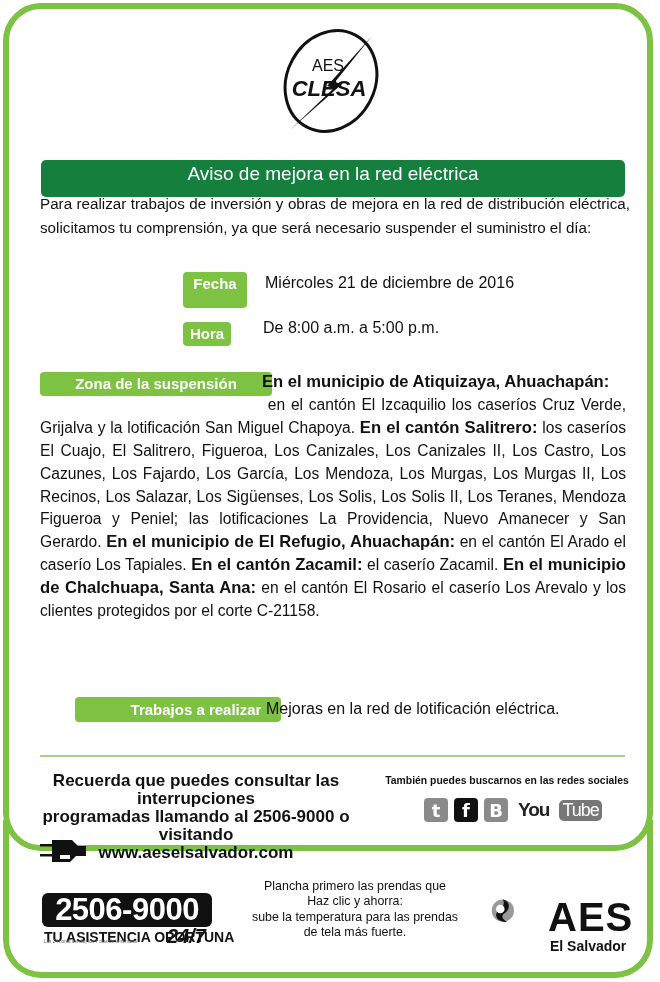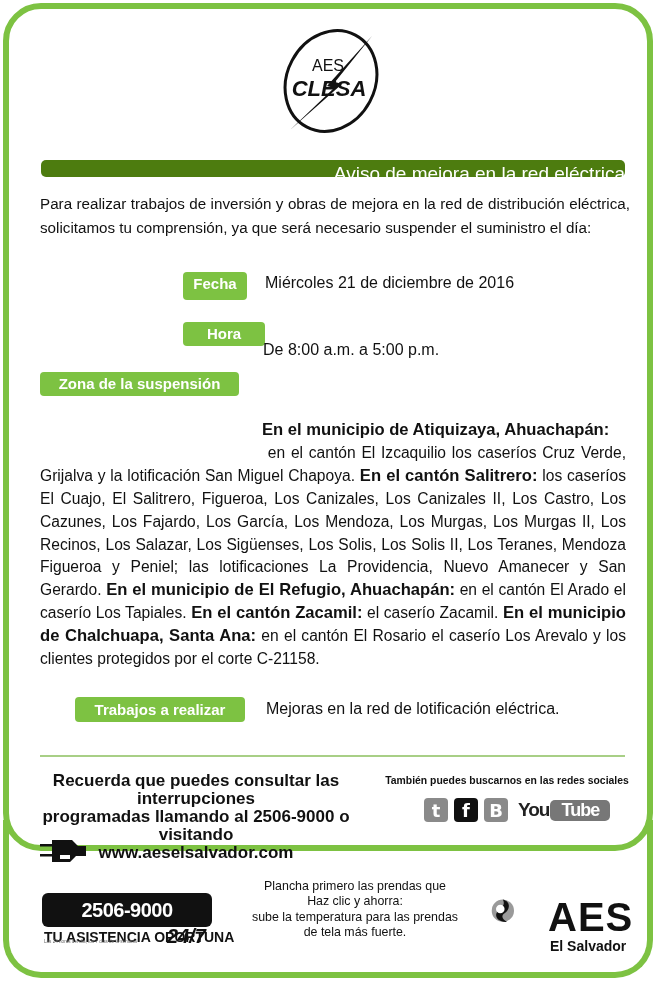--- a/index.html
+++ b/index.html
@@ -13,36 +13,36 @@
     }
     .frame-bottom {
       position: absolute; left: 3px; top: 820px; width: 650px; height: 158px;
       border: 6px solid #7dc242; border-top: none; border-radius: 0 0 38px 38px;
       box-sizing: border-box;
     }
     .logo {
       position: absolute; left: 272px; top: 26px; width: 118px; height: 110px;
     }
     .banner-title {
-      position: absolute; left: 41px; top: 160px; width: 584px; height: 17px;
-      background: #4d7c0f; border-radius: 5px; color: #fff; text-align: right;
+      position: absolute; left: 41px; top: 160px; width: 584px; height: 37px;
+      background: #15803d; border-radius: 5px; color: #fff; text-align: center;
       font-size: 19px; line-height: 27px; font-weight: 400;
     }
     .intro {
       position: absolute; left: 40px; top: 192px; width: 590px;
       font-size: 15.2px; line-height: 24px; text-align: justify;
     }
     .pill {
       position: absolute; background: #7dc242; color: #fff; border-radius: 4px;
       font-weight: 700; text-align: center; font-size: 15px;
     }
     .field-value { position: absolute; font-size: 16px; }
     .zone-text {
       position: absolute; left: 40px; top: 371px; width: 586px;
-      font-size: 15.6px; line-height: 22.9px; text-align: justify; margin-top: 48px;
+      font-size: 15.6px; line-height: 22.9px; text-align: justify;
     }
     .zone-text b { font-weight: 700; font-size: 16.6px; }
     .zone-indent { display: inline-block; width: 222px; }
     .divider {
       position: absolute; left: 40px; top: 755px; width: 585px; height: 2px; background: #a8cf86;
     }
     .consult {
       position: absolute; left: 36px; top: 772px; width: 320px; text-align: center;
       font-size: 17px; line-height: 18px; font-weight: 700;
     }
@@ -50,26 +50,26 @@
       position: absolute; left: 384px; top: 775px; width: 246px; text-align: center;
       font-size: 10.4px; font-weight: 700;
     }
     .social-icons { position: absolute; left: 424px; top: 798px; display: flex; gap: 6px; align-items: center; }
     .sicon {
       width: 24px; height: 24px; border-radius: 4px; display: flex; align-items: center; justify-content: center;
       color: #fff; font-weight: 700; font-size: 18px; font-family: "DejaVu Sans", sans-serif;
     }
     .yt { display: flex; align-items: center; margin-left: 4px; }
     .yt-you { font-weight: 700; font-size: 19px; color: #222; letter-spacing: -1px; }
-    .yt-tube { background: #777; color: #fff; font-weight: 700; font-size: 18px; border-radius: 5px; padding: 0 11px; margin-left: 1px; letter-spacing: -1px; }
+    .yt-tube { background: #777; color: #fff; font-weight: 400; font-size: 18px; border-radius: 5px; padding: 0 3px; margin-left: 10px; letter-spacing: -1px; }
     .plug { position: absolute; left: 40px; top: 838px; width: 58px; height: 26px; }
     .phone-box {
       position: absolute; left: 42px; top: 893px; width: 170px; height: 34px;
       background: #111; border-radius: 6px; color: #fff; text-align: center;
-      font-size: 20px; font-weight: 700; line-height: 34px; letter-spacing: -0.5px;
+      font-size: 31px; font-weight: 700; line-height: 34px; letter-spacing: -0.5px;
     }
     .phone-tag { position: absolute; left: 44px; top: 929px; font-size: 14px; font-weight: 700; color: #111; }
     .phone-sub { position: absolute; left: 44px; top: 939px; font-size: 4.6px; color: #666; }
     .phone-247 { position: absolute; left: 167px; top: 925px; font-size: 20px; font-weight: 700; font-style: italic; color: #111; }
     .tip {
       position: absolute; left: 232px; top: 879px; width: 246px; text-align: center;
       font-size: 12.4px; line-height: 15.4px;
     }
     .aes-logo { position: absolute; left: 490px; top: 880px; width: 140px; height: 80px; }
     .aes-word { position: absolute; left: 548px; top: 895px; font-size: 40px; font-weight: 700; color: #111; letter-spacing: 1px; }
@@ -84,32 +84,32 @@
 <svg class="logo" viewBox="0 0 118 110">
   <ellipse cx="59" cy="55" rx="44" ry="52" transform="rotate(28 59 55)" fill="none" stroke="#111" stroke-width="3"></ellipse>
   <path d="M100 10 L55 60 L62 62 L18 104 L70 58 L63 56 Z" fill="#111"></path>
   <text x="56" y="45" text-anchor="middle" font-family="Liberation Sans, sans-serif" font-size="16" fill="#111">AES</text>
   <text x="57" y="70" text-anchor="middle" font-family="Liberation Sans, sans-serif" font-size="22" font-weight="700" font-style="italic" fill="#111">CLESA</text>
 </svg>
 
 <div class="banner-title">Aviso de mejora en la red eléctrica</div>
 <div class="intro">Para realizar trabajos de inversión y obras de mejora en la red de distribución eléctrica, solicitamos tu comprensión, ya que será necesario suspender el suministro  el día:</div>
 
-<div class="pill" style="left:183px; top:272px; width:64px; height:28px; line-height:24px;">Fecha</div>
+<div class="pill" style="left:183px; top:272px; width:64px; height:36px; line-height:24px;">Fecha</div>
 <div class="field-value" style="left:265px; top:274px;">Miércoles 21 de diciembre de 2016</div>
 
-<div class="pill" style="left:183px; top:322px; width:82px; height:24px; line-height:24px;">Hora</div>
-<div class="field-value" style="left:263px; top:341px;text-align:right;">De 8:00 a.m. a 5:00 p.m.</div>
+<div class="pill" style="left:183px; top:322px; width:48px; height:24px; line-height:24px;">Hora</div>
+<div class="field-value" style="left:263px; top:319px;text-align:right;">De 8:00 a.m. a 5:00 p.m.</div>
 
-<div class="pill" style="left:40px; top:372px; width:199px; height:24px; line-height:24px;">Zona de la suspensión</div>
+<div class="pill" style="left:40px; top:372px; width:232px; height:24px; line-height:24px;">Zona de la suspensión</div>
 <div class="zone-text">
   <span class="zone-indent"></span><b>En el municipio de Atiquizaya, Ahuachapán:</b><br><span class="zone-indent"></span><span> en el cantón El Izcaquilio los caseríos Cruz Verde, Grijalva y la lotificación San Miguel Chapoya. </span><b>En el cantón Salitrero:</b><span> los caseríos El Cuajo, El Salitrero, Figueroa, Los Canizales, Los Canizales II, Los Castro, Los Cazunes, Los Fajardo, Los García, Los Mendoza, Los Murgas, Los Murgas II, Los Recinos, Los Salazar, Los Sigüenses, Los Solis, Los Solis II, Los Teranes, Mendoza Figueroa y Peniel; las lotificaciones La Providencia, Nuevo Amanecer y San Gerardo. </span><b>En el municipio de El Refugio, Ahuachapán:</b><span> en el cantón El Arado el caserío Los Tapiales. </span><b>En el cantón Zacamil:</b><span> el caserío Zacamil. </span><b>En el municipio de Chalchuapa, Santa Ana:</b><span> en el cantón El Rosario el caserío Los Arevalo y los clientes protegidos por el corte C-21158.</span>
 </div>
 
-<div class="pill" style="left:75px; top:697px; width:170px; height:25px; line-height:25px;">Trabajos a realizar</div>
+<div class="pill" style="left:75px; top:697px; width:170px; height:25px; line-height:25px;padding-left:36px;">Trabajos a realizar</div>
 <div class="field-value" style="left:266px; top:700px;">Mejoras en la red de lotificación eléctrica.</div>
 
 <div class="divider"></div>
 
 <div class="consult">
   <div>Recuerda que puedes consultar las interrupciones</div>
   <div>programadas llamando al 2506-9000 o visitando</div>
   <div>www.aeselsalvador.com</div>
 </div>
 

